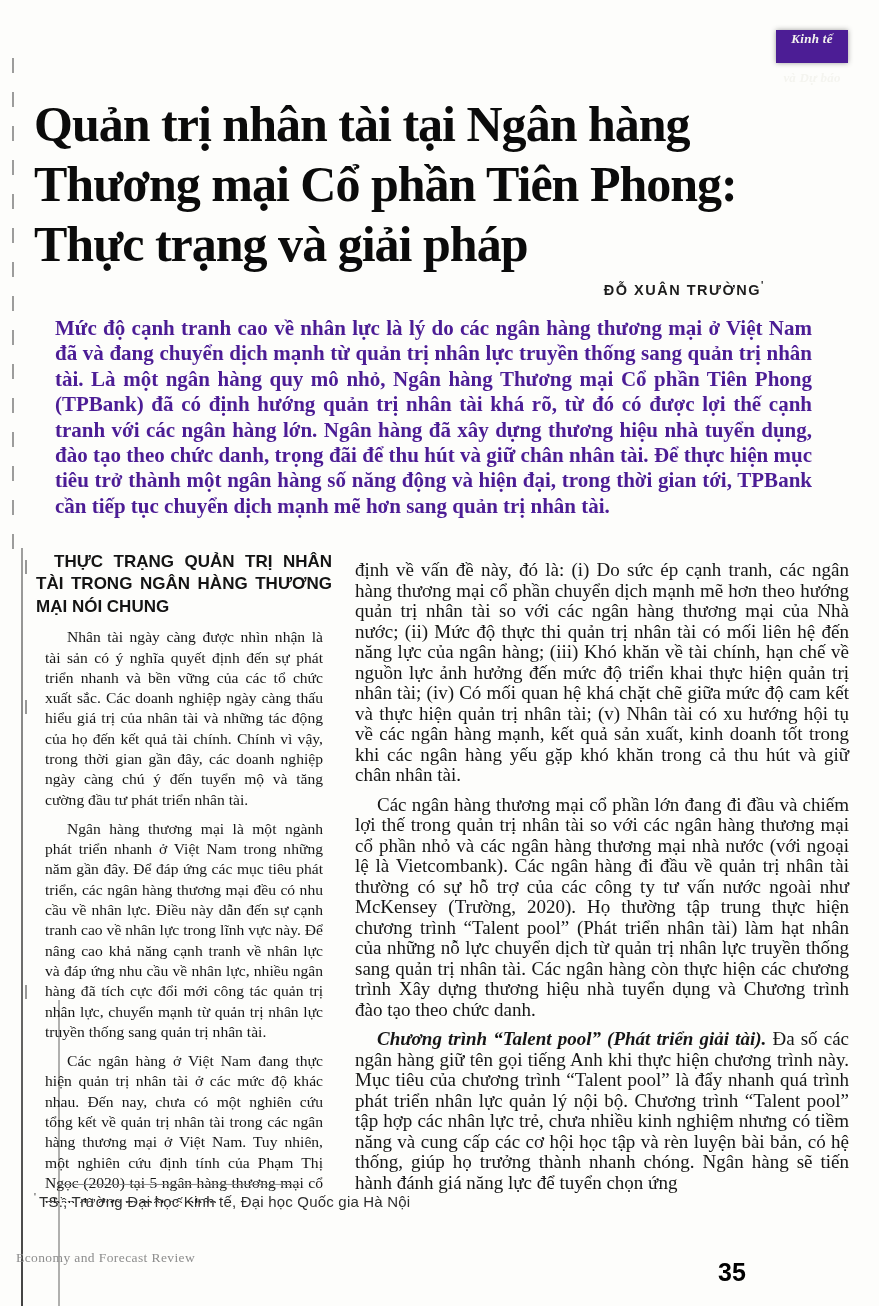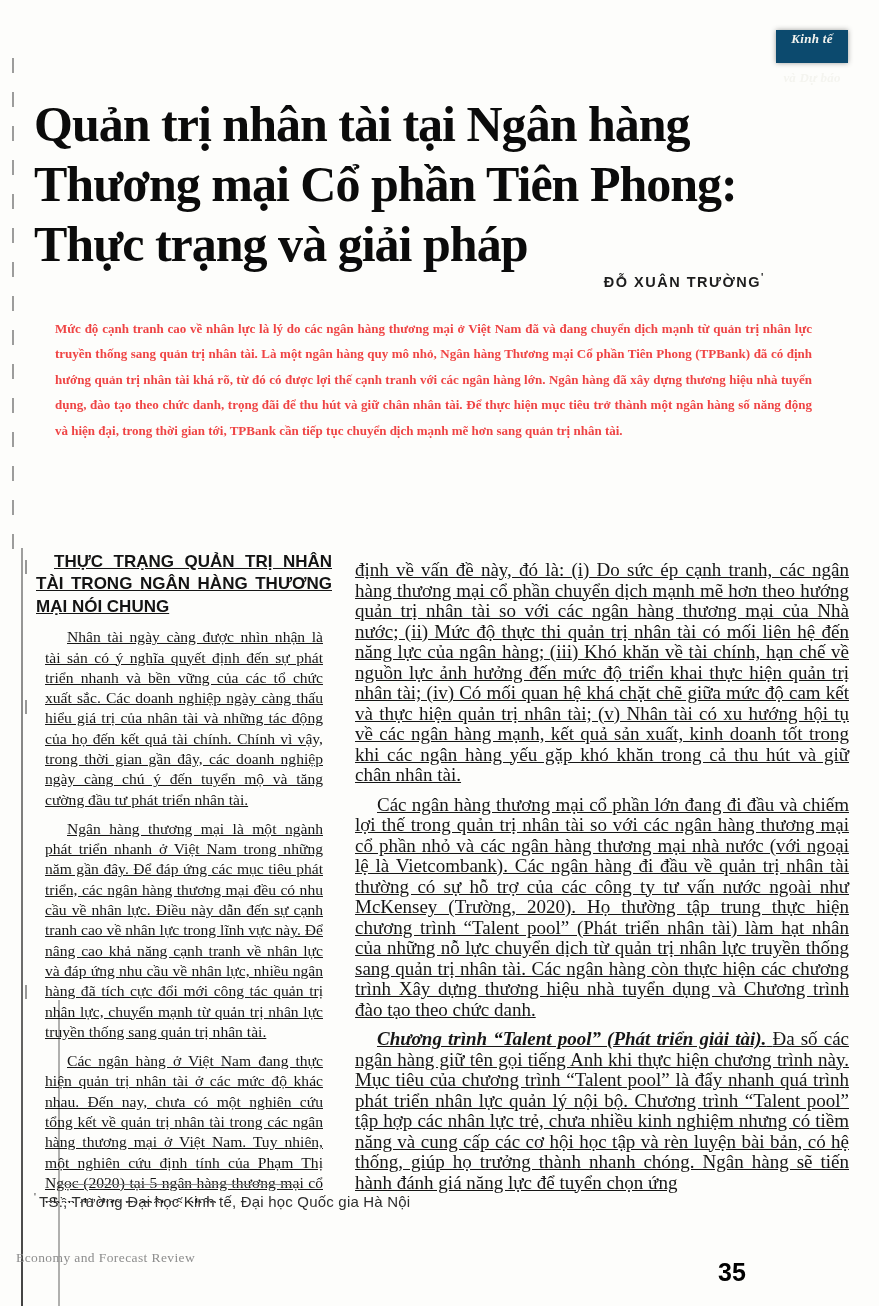--- a/index.html
+++ b/index.html
@@ -23,54 +23,54 @@
     background:linear-gradient(to bottom,rgba(45,45,45,.45),rgba(20,20,20,.8));
   }
   .art-fold-line{
     left:58px;top:1000px;width:2px;height:306px;
     background:rgba(60,60,60,.4);
   }
   .art-tick{left:25px;width:2px;height:14px;background:#555;opacity:.6;}
   
   .badge{
     position:absolute;left:776px;top:30px;width:72px;height:33px;
-    background:#0c4a6e;color:#f4f4ef;
+    background:#4c1d95;color:#f4f4ef;
     font-family:"Liberation Serif", serif;
     font-weight:bold;font-style:italic;
     text-align:center;line-height:1.12;
     padding-top:2px;box-sizing:border-box;
     box-shadow:0 0 5px rgba(40,40,40,.45);
   }
   .badge .l1{font-size:13px;letter-spacing:.3px;}
   .badge .l2{font-size:13px;letter-spacing:.2px;margin-top:24px;}
   
   .title{
     position:absolute;left:34px;top:94px;width:800px;margin:0;
     font-family:"Liberation Serif", serif;
     font-weight:bold;font-size:51px;line-height:60px;
     letter-spacing:-1px;color:#0b0b0b;
     transform:scaleX(.98);transform-origin:left top;
   }
   .title .tl{display:block;}
   .author{
-    position:absolute;right:114px;top:272px;
+    position:absolute;right:114px;top:280px;
     font-family:"Liberation Sans", sans-serif;
     font-weight:bold;font-size:14.5px;letter-spacing:1.5px;color:#1d1d1d;
   }
   .author sup{font-size:10px;}
   
   .abstract{
     position:absolute;left:55px;top:316px;width:757px;margin:0;
-    font-weight:bold;font-size:13px;line-height:25.4px;
-    text-align:justify;color:#ef4444;
+    font-weight:bold;font-size:21px;line-height:25.4px;
+    text-align:justify;color:#4c1d95;
   }
   
   .columns{
     position:absolute;left:36px;top:551px;width:822px;height:652px;
-    display:flex;gap:14px;overflow:hidden;text-decoration:underline;
+    display:flex;gap:14px;overflow:hidden;
   }
   .col{text-align:justify;}
   .col-left{width:296px;font-size:15.6px;line-height:20.3px;}
   .col-right{width:512px;font-size:19px;line-height:20.5px;}
   .section-heading{
     margin:0 0 8px 0;
     font-family:"Liberation Sans", sans-serif;
     font-weight:bold;font-size:17px;line-height:22.4px;
     text-indent:18px;text-align:justify;color:#141414;
   }

